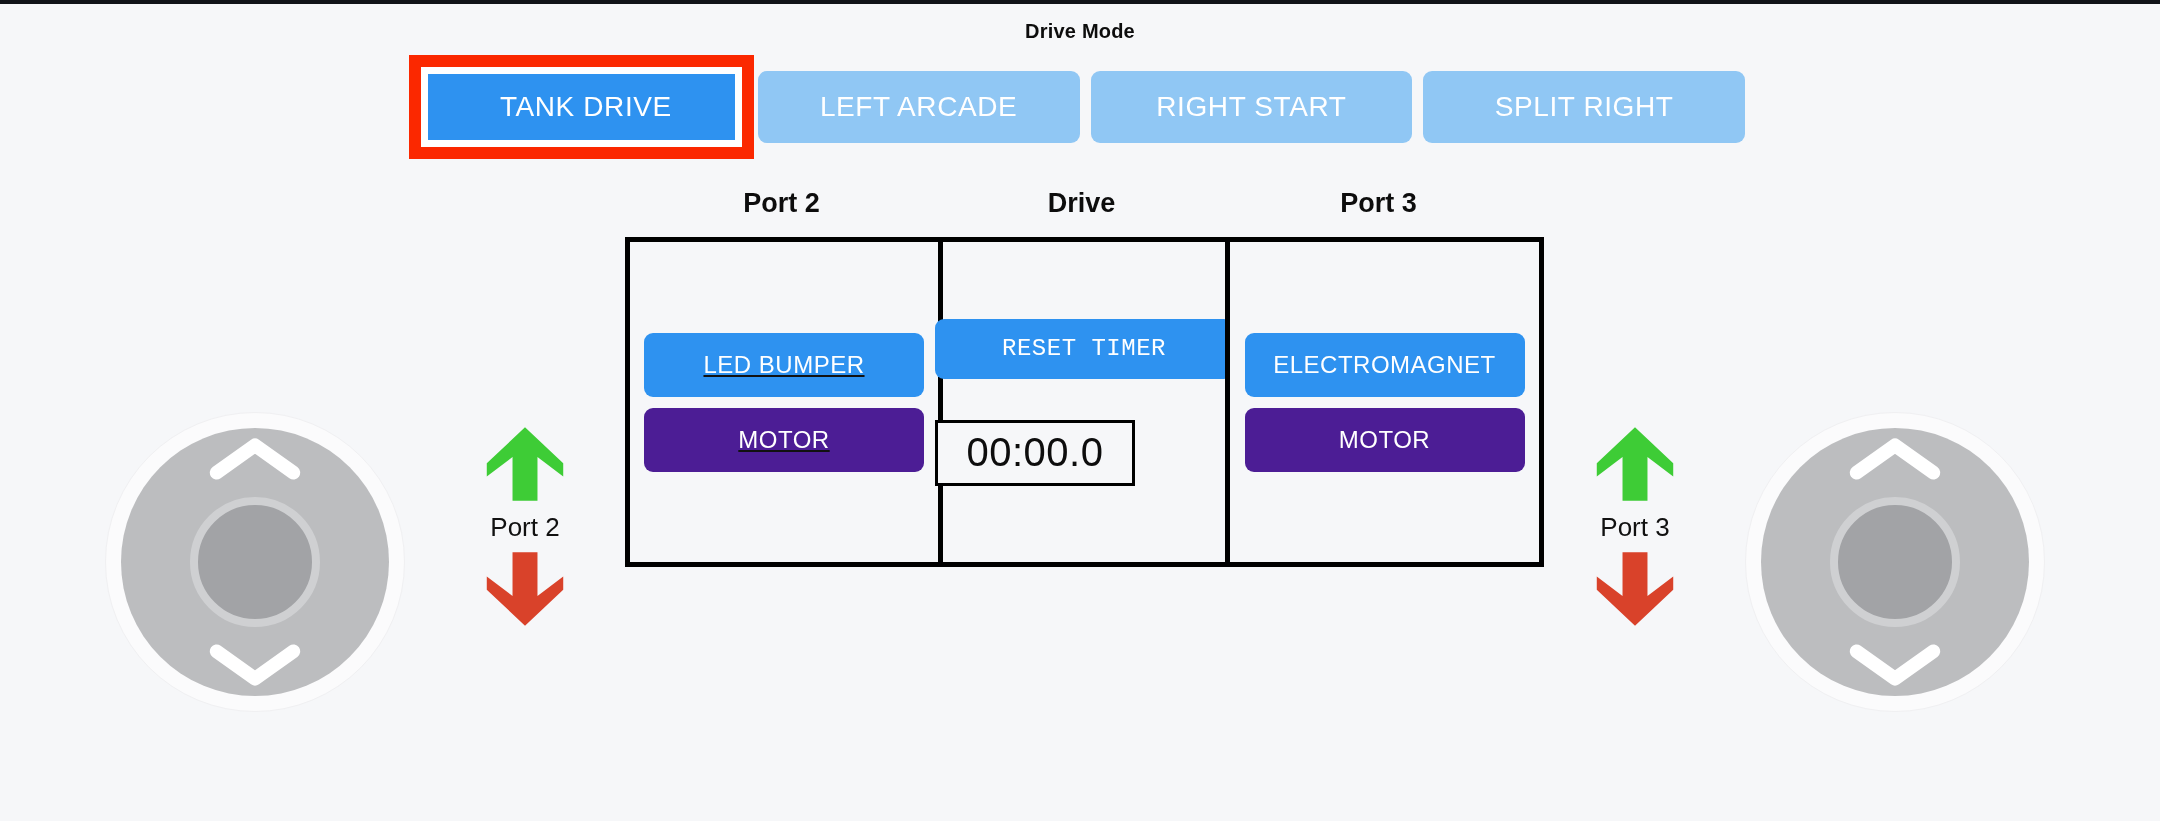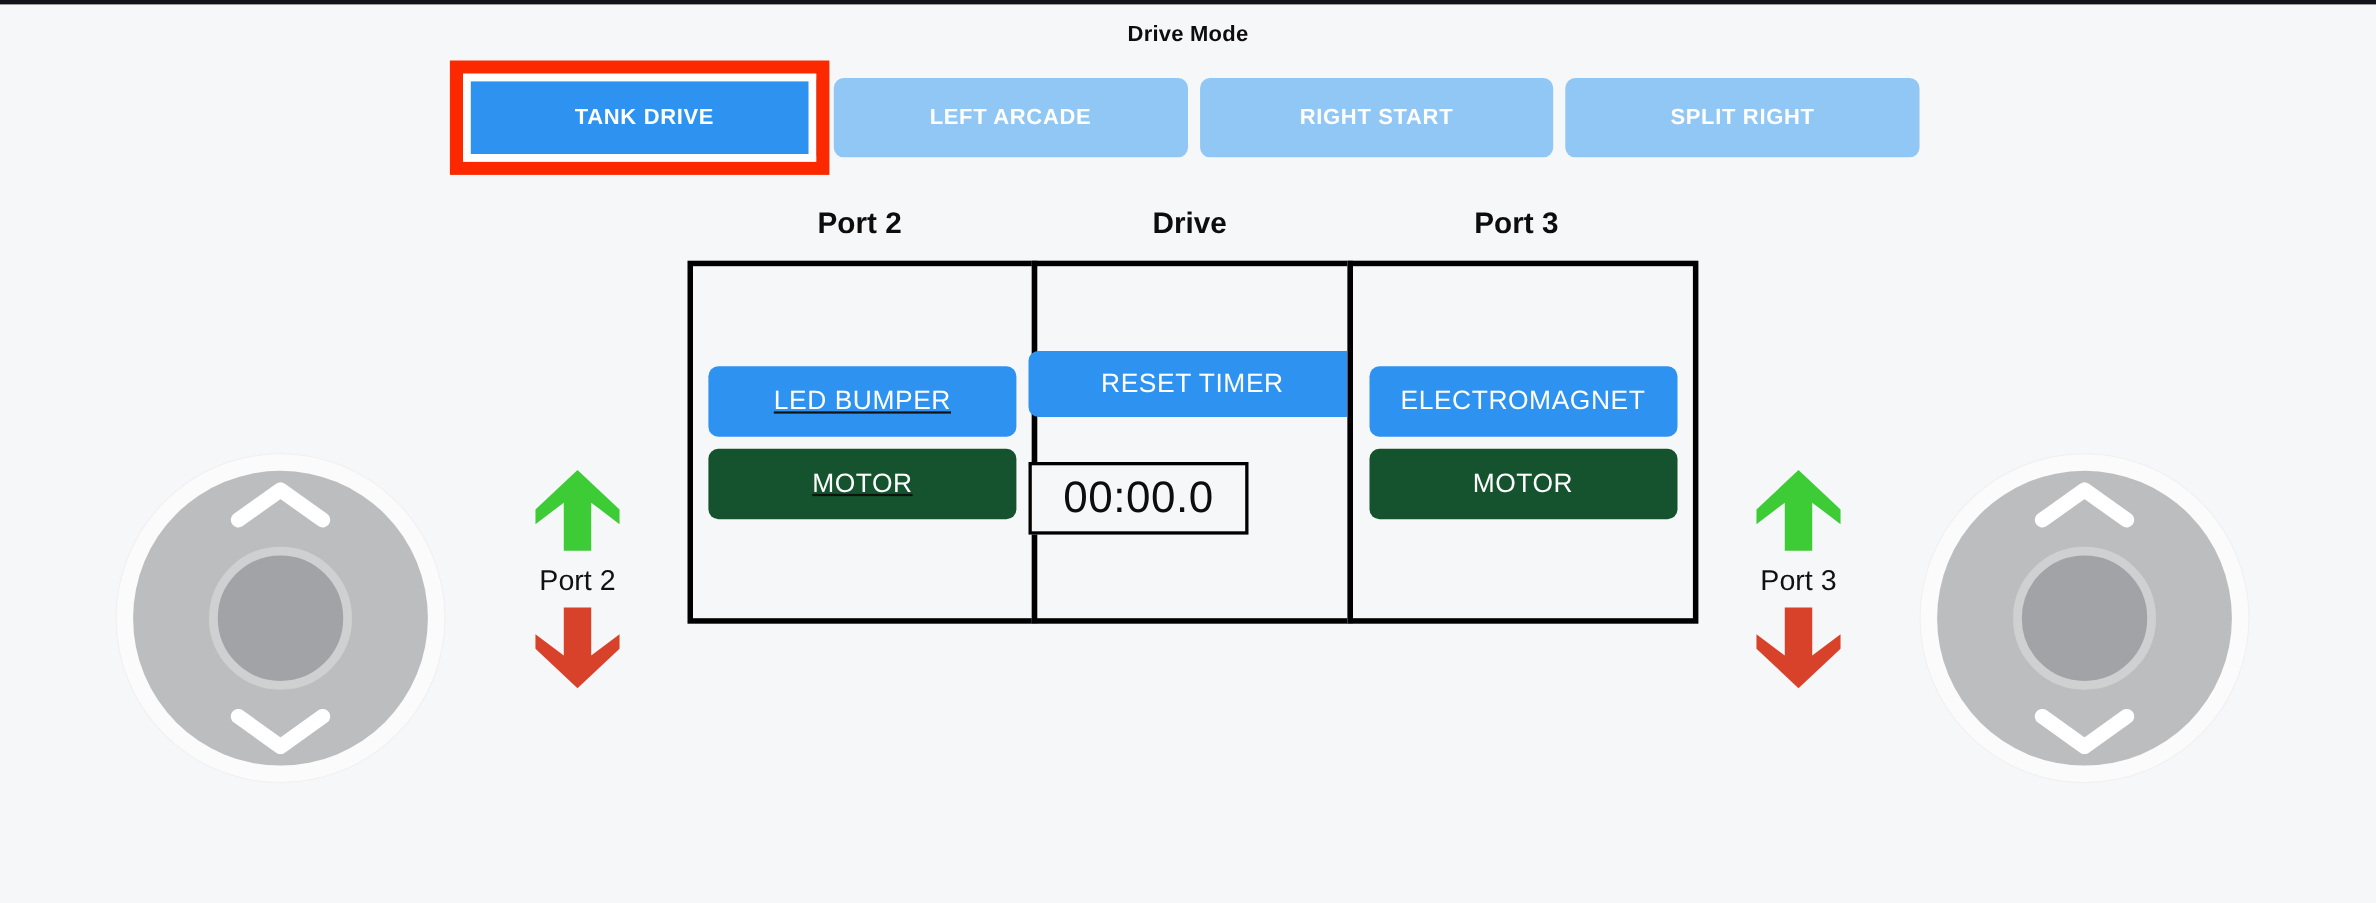--- a/index.html
+++ b/index.html
@@ -43,30 +43,29 @@
     width: 1320px;
     height: 72px;
     display: flex;
     gap: 11px;
   }
   .mode-btn {
     flex: 1 1 0;
     border: none;
     border-radius: 9px;
     color: #ffffff;
-    font-size: 20px;
+    font-size: 28px;
     font-family: "Liberation Sans", sans-serif;
     letter-spacing: .6px;
     display: flex;
     align-items: center;
     justify-content: center;
     background: #90c7f4;
     cursor: pointer;
     padding: 0;
-    font-weight: bold;
   }
   .mode-btn.active { background: #2e92f0; }
 
   
   .red-highlight {
     position: absolute;
     left: 409px;
     top: 55px;
     width: 345px;
     height: 104px;
@@ -129,23 +128,23 @@
     color: #ffffff;
     font-size: 24px;
     font-family: "Liberation Sans", sans-serif;
     letter-spacing: .5px;
     display: flex;
     align-items: center;
     justify-content: center;
     cursor: pointer;
     padding: 0;
   }
-  #panel-timer .dev-btn { width: 298px; height: 60px; }
+  #panel-timer .dev-btn { width: 298px; height: 60px; font-family: Liberation Mono, monospace; }
   .dev-btn.primary { background: #2e92f0; }
-  .dev-btn.secondary { background: #14532d; text-align: center; }
+  .dev-btn.secondary { background: #4c1d95; text-align: center; }
 
   .panel-stack { display: flex; flex-direction: column; gap: 11px; }
 
   .timer-readout {
     width: 200px;
     height: 66px;
     box-sizing: border-box;
     border: 3px solid #000000;
     background: #f6f7f9;
     display: flex;

